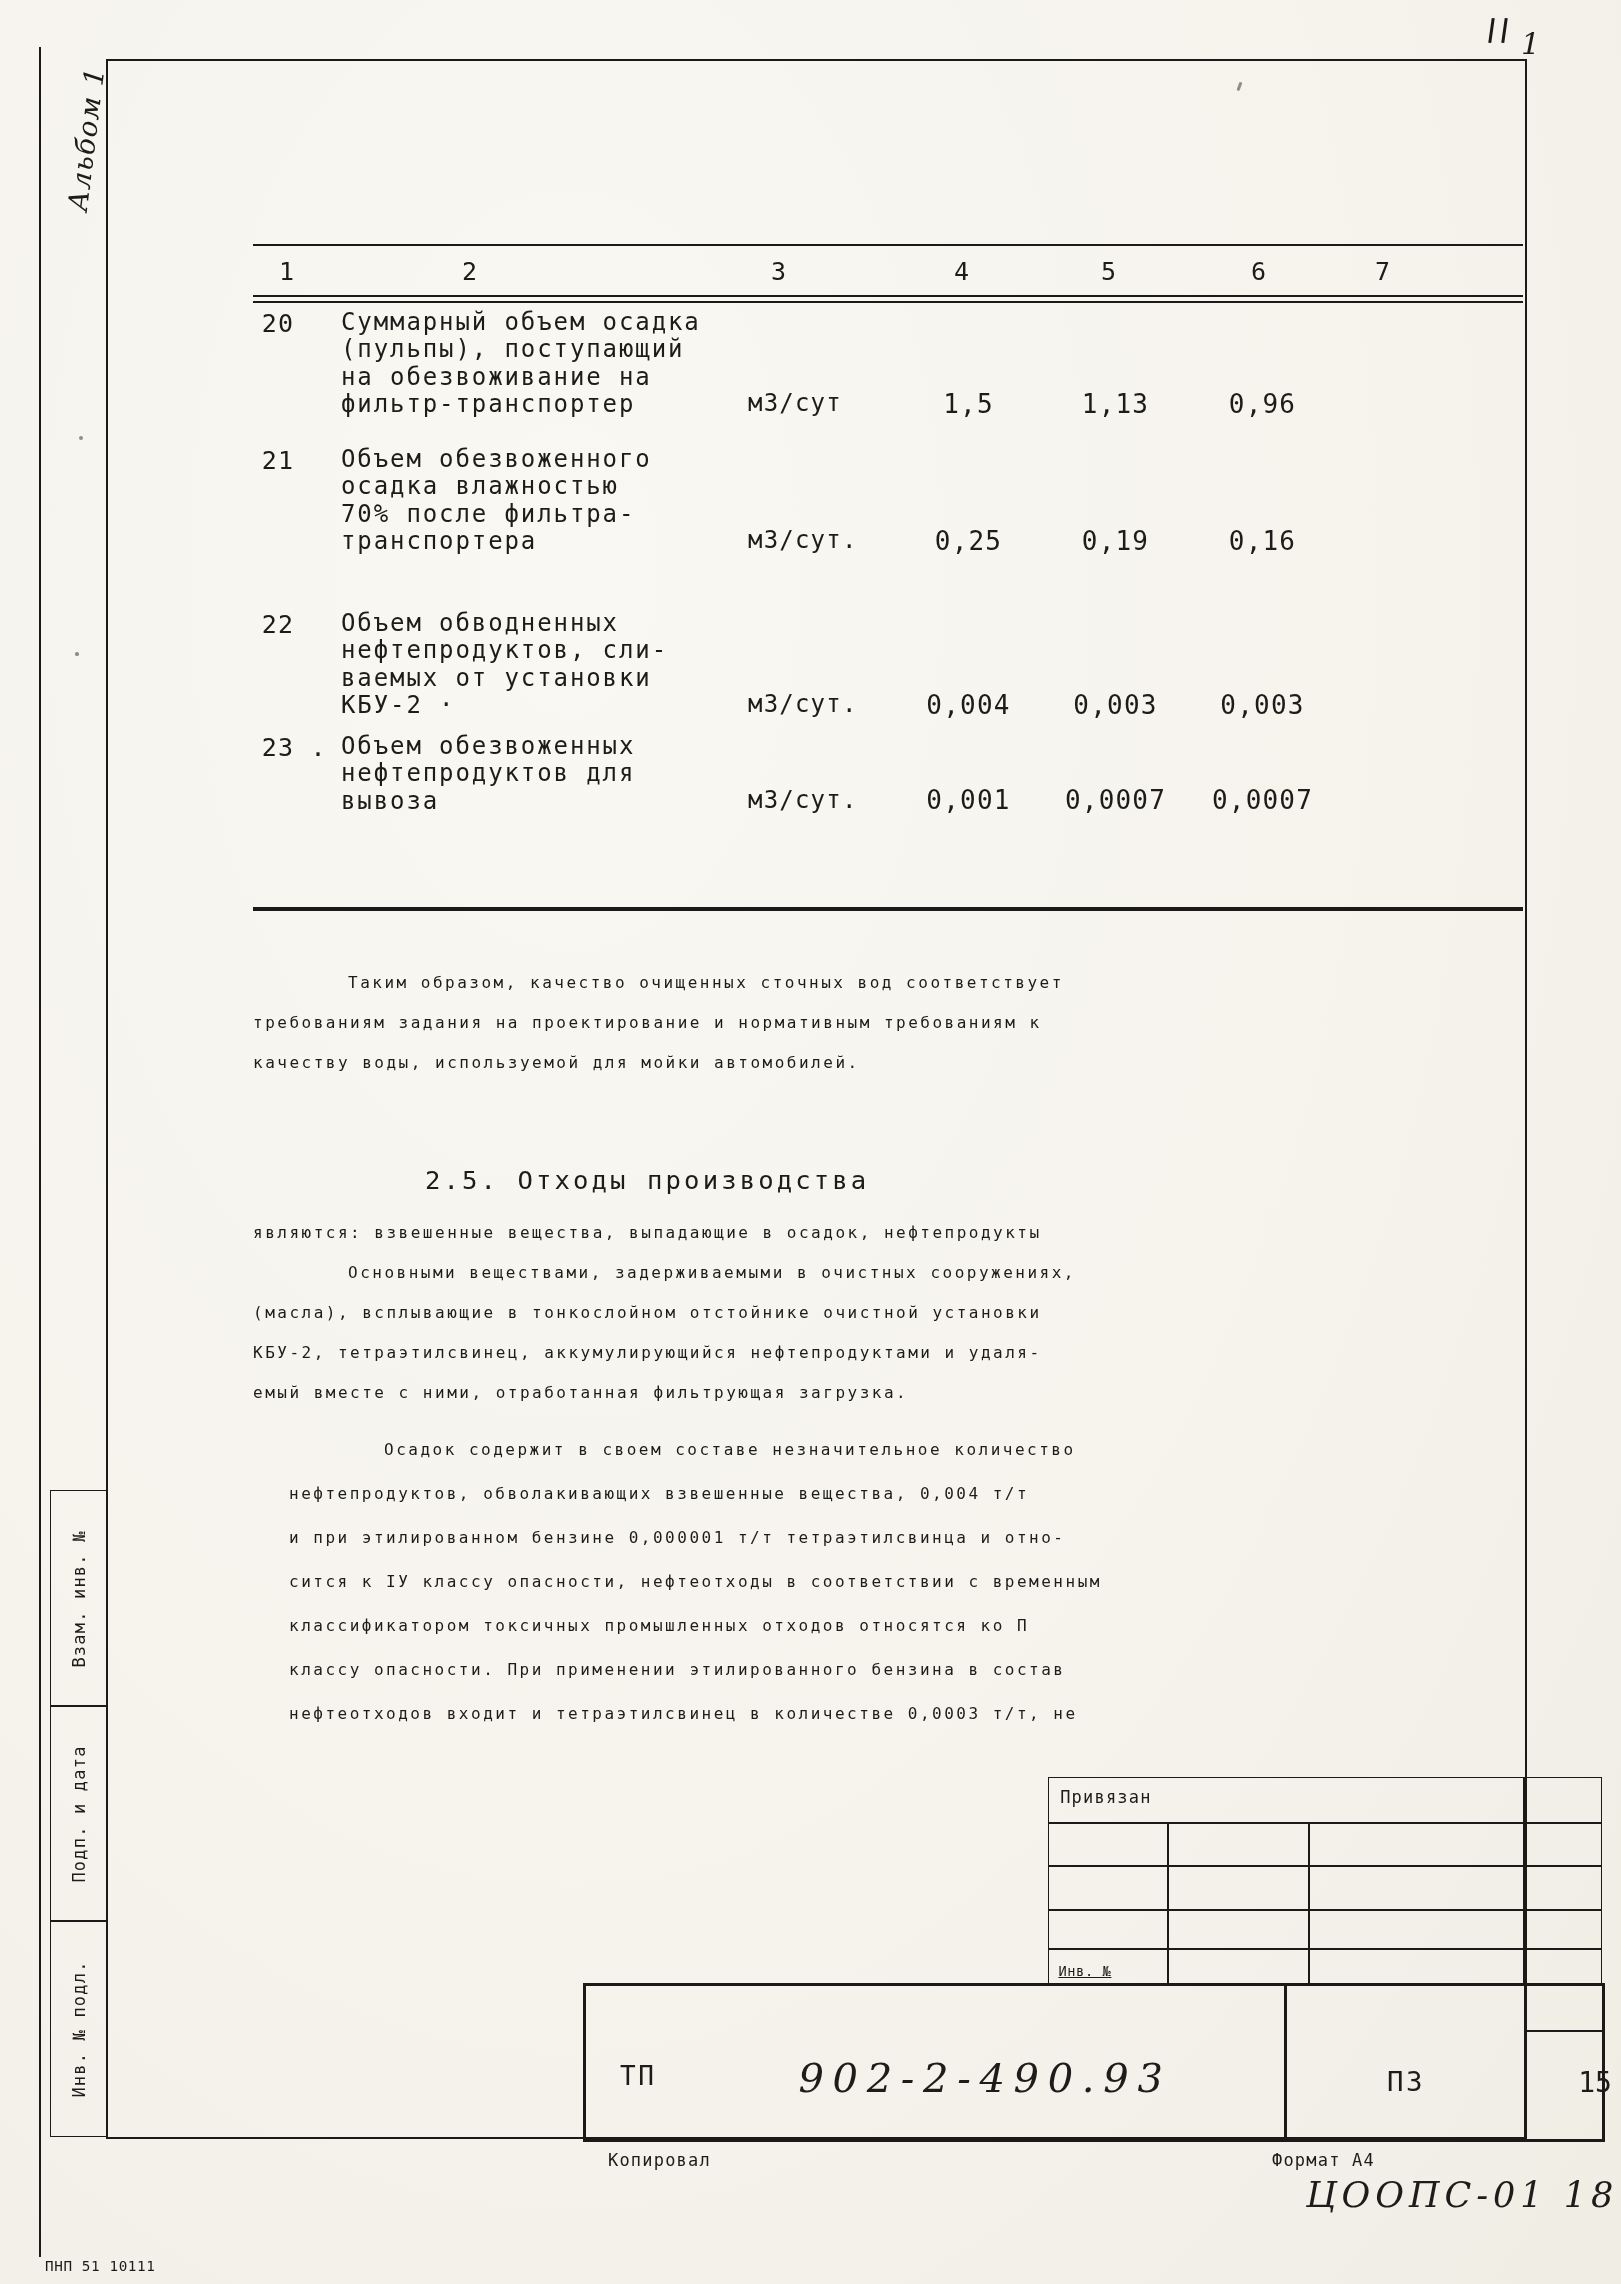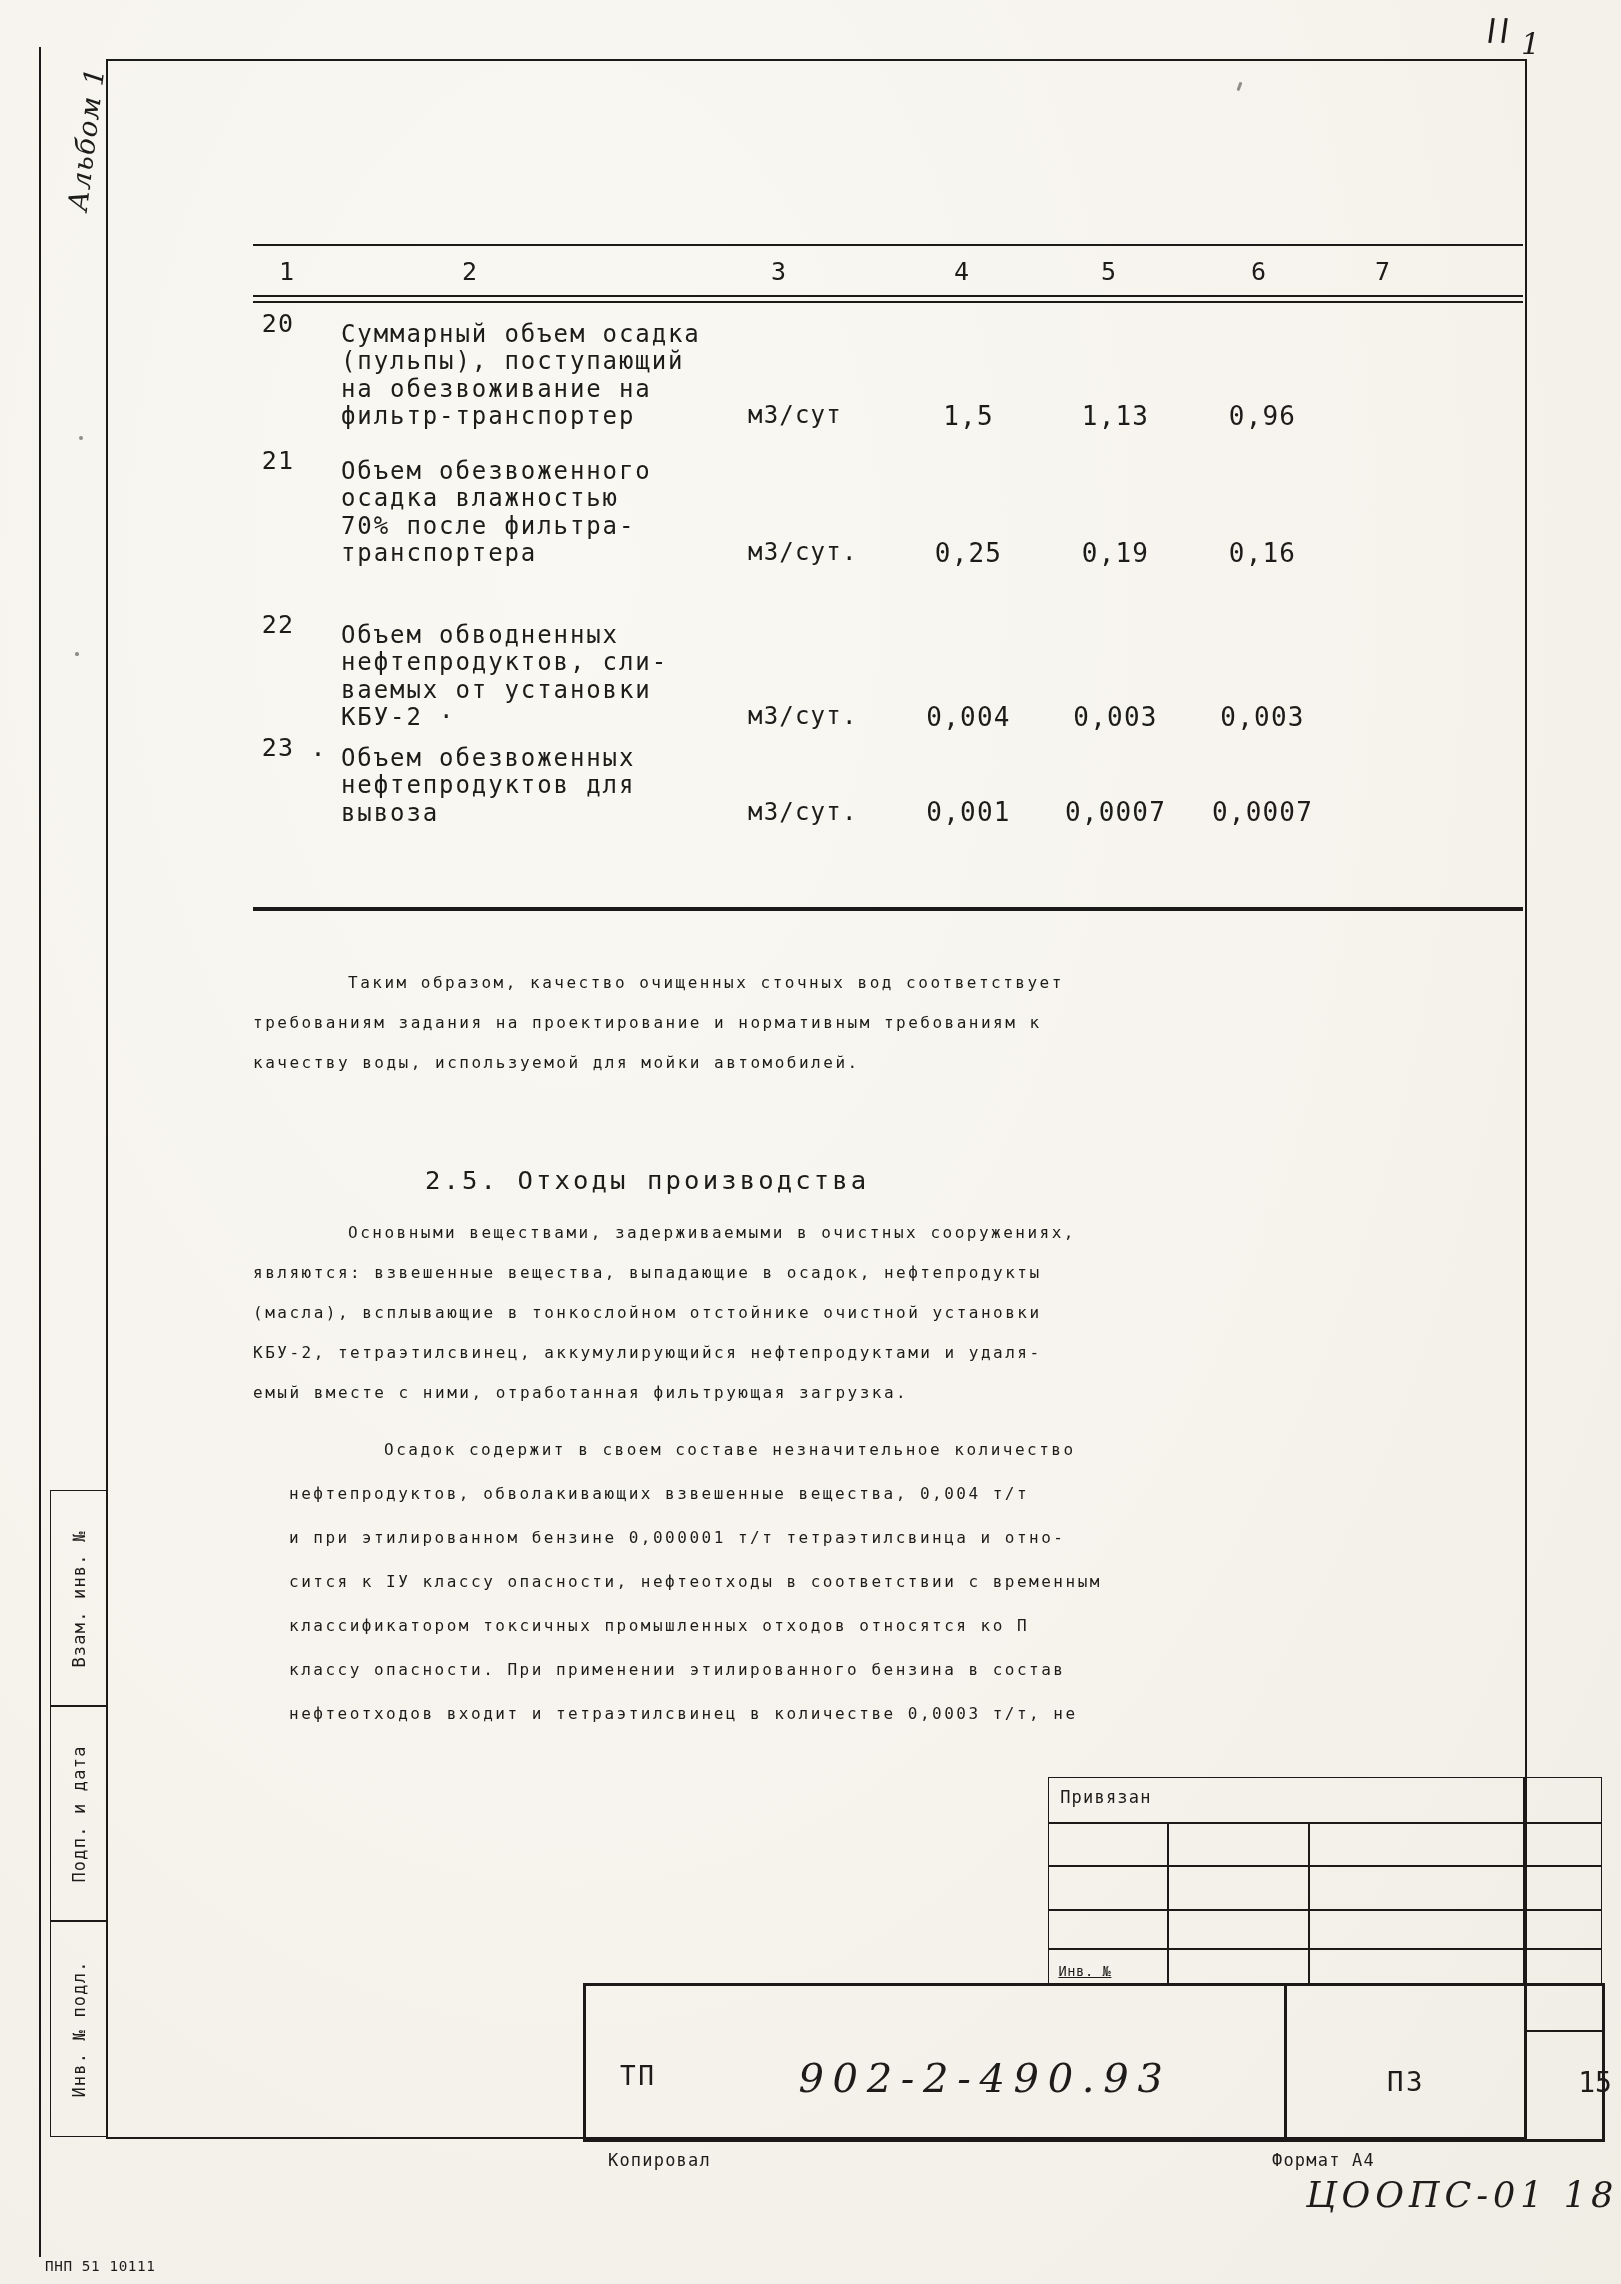--- a/index.html
+++ b/index.html
@@ -14,21 +14,21 @@
   .vline { background:#1b1a18; }
   .hand { font-family:"DejaVu Serif", serif; font-style:italic; }
   .nowrap { white-space:nowrap; }
 
   
   .thead { border-top:2.5px solid #1b1a18; border-bottom:2.5px solid #1b1a18; }
   .thead span { position:absolute; top:50%; transform:translateY(-50%); font-size:25px; }
   .trow { position:absolute; left:253px; width:1270px; display:grid;
           grid-template-columns:72px 402px 168px 147px 147px 147px; align-items:end; }
   .trow .num  { align-self:start; padding-left:8.7px; font-size:25px; letter-spacing:1.2px; white-space:nowrap; }
-  .trow .desc { padding-left:16px; font-size:24px; line-height:27.4px; letter-spacing:1.9px;margin-top:12px; }
+  .trow .desc { padding-left:16px; font-size:24px; line-height:27.4px; letter-spacing:1.9px; }
   .trow .desc div { white-space:nowrap; }
   .trow .unit { font-size:24px; padding-left:21px; padding-bottom:1.2px; letter-spacing:1.2px; white-space:nowrap; }
   .trow .val  { font-size:26px; text-align:center; letter-spacing:1.2px; white-space:nowrap; }
 
   
   .para { position:absolute; left:253px; width:1231px; font-size:16px; letter-spacing:2.5px; }
   .para .ln { line-height:40px; white-space:nowrap; }
   .para.wide .ln { line-height:44px; }
   .ind { padding-left:95px; }
 
@@ -130,22 +130,22 @@
 
   <div class="para" style="top:963px;">
     <div class="ln ind">Таким образом, качество очищенных сточных вод соответствует</div>
     <div class="ln">требованиям задания на проектирование и нормативным требованиям к</div>
     <div class="ln">качеству воды, используемой для мойки автомобилей.</div>
   </div>
 
   <div class="abs nowrap" style="left:425px; top:1165px; font-size:25.6px; letter-spacing:3.1px;">2.5.  Отходы производства</div>
 
   <div class="para" style="top:1213px;">
+    <div class="ln">являются: взвешенные вещества, выпадающие в осадок, нефтепродукты</div>
     <div class="ln ind">Основными веществами, задерживаемыми в очистных сооружениях,</div>
-    <div class="ln">являются: взвешенные вещества, выпадающие в осадок, нефтепродукты</div>
     <div class="ln">(масла), всплывающие в тонкослойном отстойнике очистной установки</div>
     <div class="ln">КБУ-2, тетраэтилсвинец, аккумулирующийся  нефтепродуктами и удаля-</div>
     <div class="ln">емый вместе с ними, отработанная фильтрующая загрузка.</div>
   </div>
 
   <div class="para wide" style="top:1428px;margin-left:36px;">
     <div class="ln ind">Осадок содержит в своем составе незначительное количество</div>
     <div class="ln">нефтепродуктов, обволакивающих взвешенные вещества, 0,004 т/т</div>
     <div class="ln">и при этилированном бензине 0,000001 т/т  тетраэтилсвинца и отно-</div>
     <div class="ln">сится к IУ классу опасности, нефтеотходы в соответствии с временным</div>

